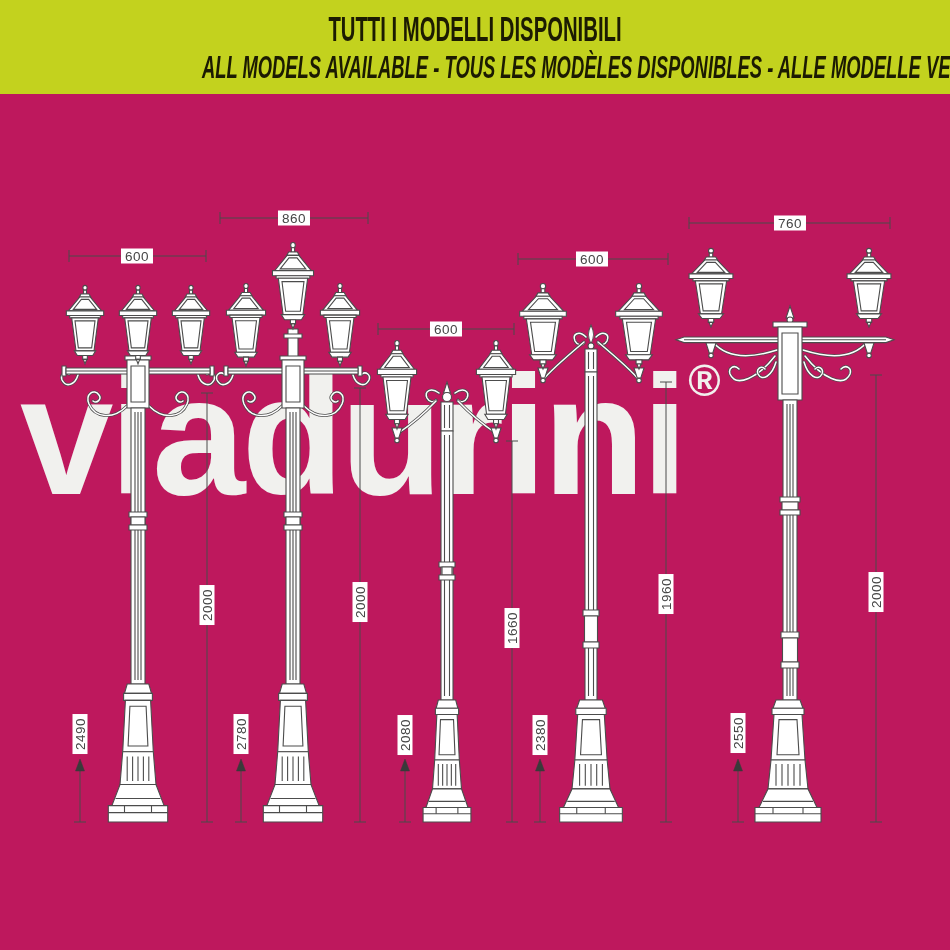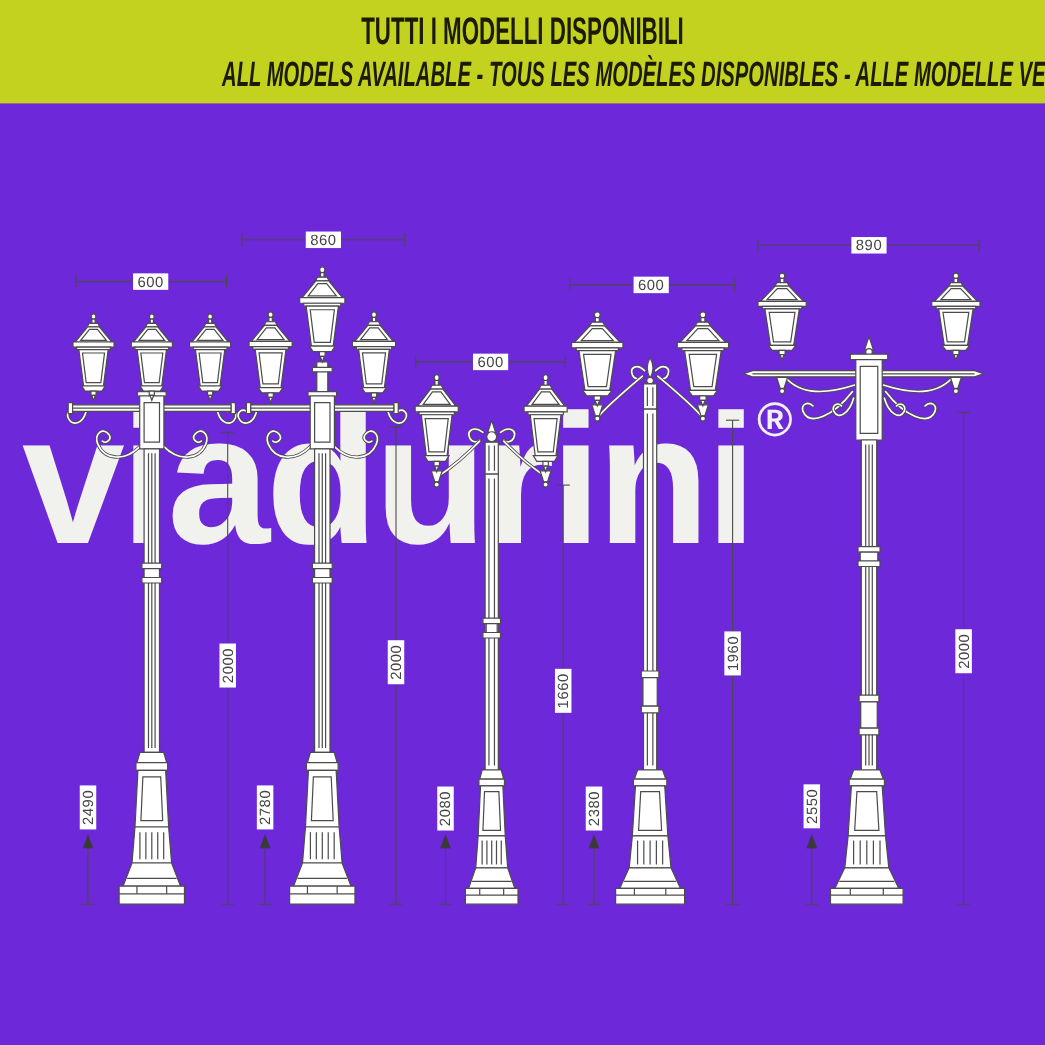--- a/index.html
+++ b/index.html
@@ -1,16 +1,16 @@
 <!DOCTYPE html>
 <html><head>
 <meta charset="utf-8">
 <style>
   html,body{margin:0;padding:0;background:#ffffff;}
-  .page{position:relative;width:950px;height:950px;background:#6d28d9;overflow:hidden;
+  .page{position:relative;width:950px;height:950px;background:#be185d;overflow:hidden;
         font-family:"Liberation Sans",sans-serif;}
   
   .banner{position:absolute;left:0;top:0;width:950px;height:94px;text-align:center;}
   .banner .title{display:block;white-space:nowrap;font-weight:bold;font-size:35px;
         line-height:35px;margin-top:11px;transform:scale(0.58,1);transform-origin:50% 50%;}
   .banner .subtitle{display:block;white-space:nowrap;font-weight:bold;font-style:italic;
         font-size:32px;line-height:32px;margin-top:5px;transform:scale(0.575,1);transform-origin:50% 50%;}
   
   .wm{position:absolute;left:20px;top:352px;font-size:168px;line-height:1;font-weight:bold;
       letter-spacing:-4px;white-space:nowrap;z-index:1;user-select:none;}
@@ -327,21 +327,21 @@
           <polygon points="738,759 733.5,771 742.5,771"></polygon>
           <line x1="732" y1="822" x2="744" y2="822"></line>
         </g>
     </g>
   </svg>
 
   <div class="dim-label" style="left:137px;top:256px;">600</div>
   <div class="dim-label" style="left:294px;top:218px;">860</div>
   <div class="dim-label" style="left:446px;top:329px;">600</div>
   <div class="dim-label" style="left:592px;top:259px;">600</div>
-  <div class="dim-label" style="left:790px;top:223px;">890</div>
+  <div class="dim-label" style="left:790px;top:223px;">760</div>
 
   <div class="dim-label v" style="left:207px;top:605px;">2000</div>
   <div class="dim-label v" style="left:360px;top:602px;">2000</div>
   <div class="dim-label v" style="left:512px;top:628px;">1660</div>
   <div class="dim-label v" style="left:666px;top:594px;">1960</div>
   <div class="dim-label v" style="left:876px;top:592px;">2000</div>
 
   <div class="dim-label v" style="left:80px;top:734px;">2490</div>
   <div class="dim-label v" style="left:241px;top:734px;">2780</div>
   <div class="dim-label v" style="left:405px;top:735px;">2080</div>

